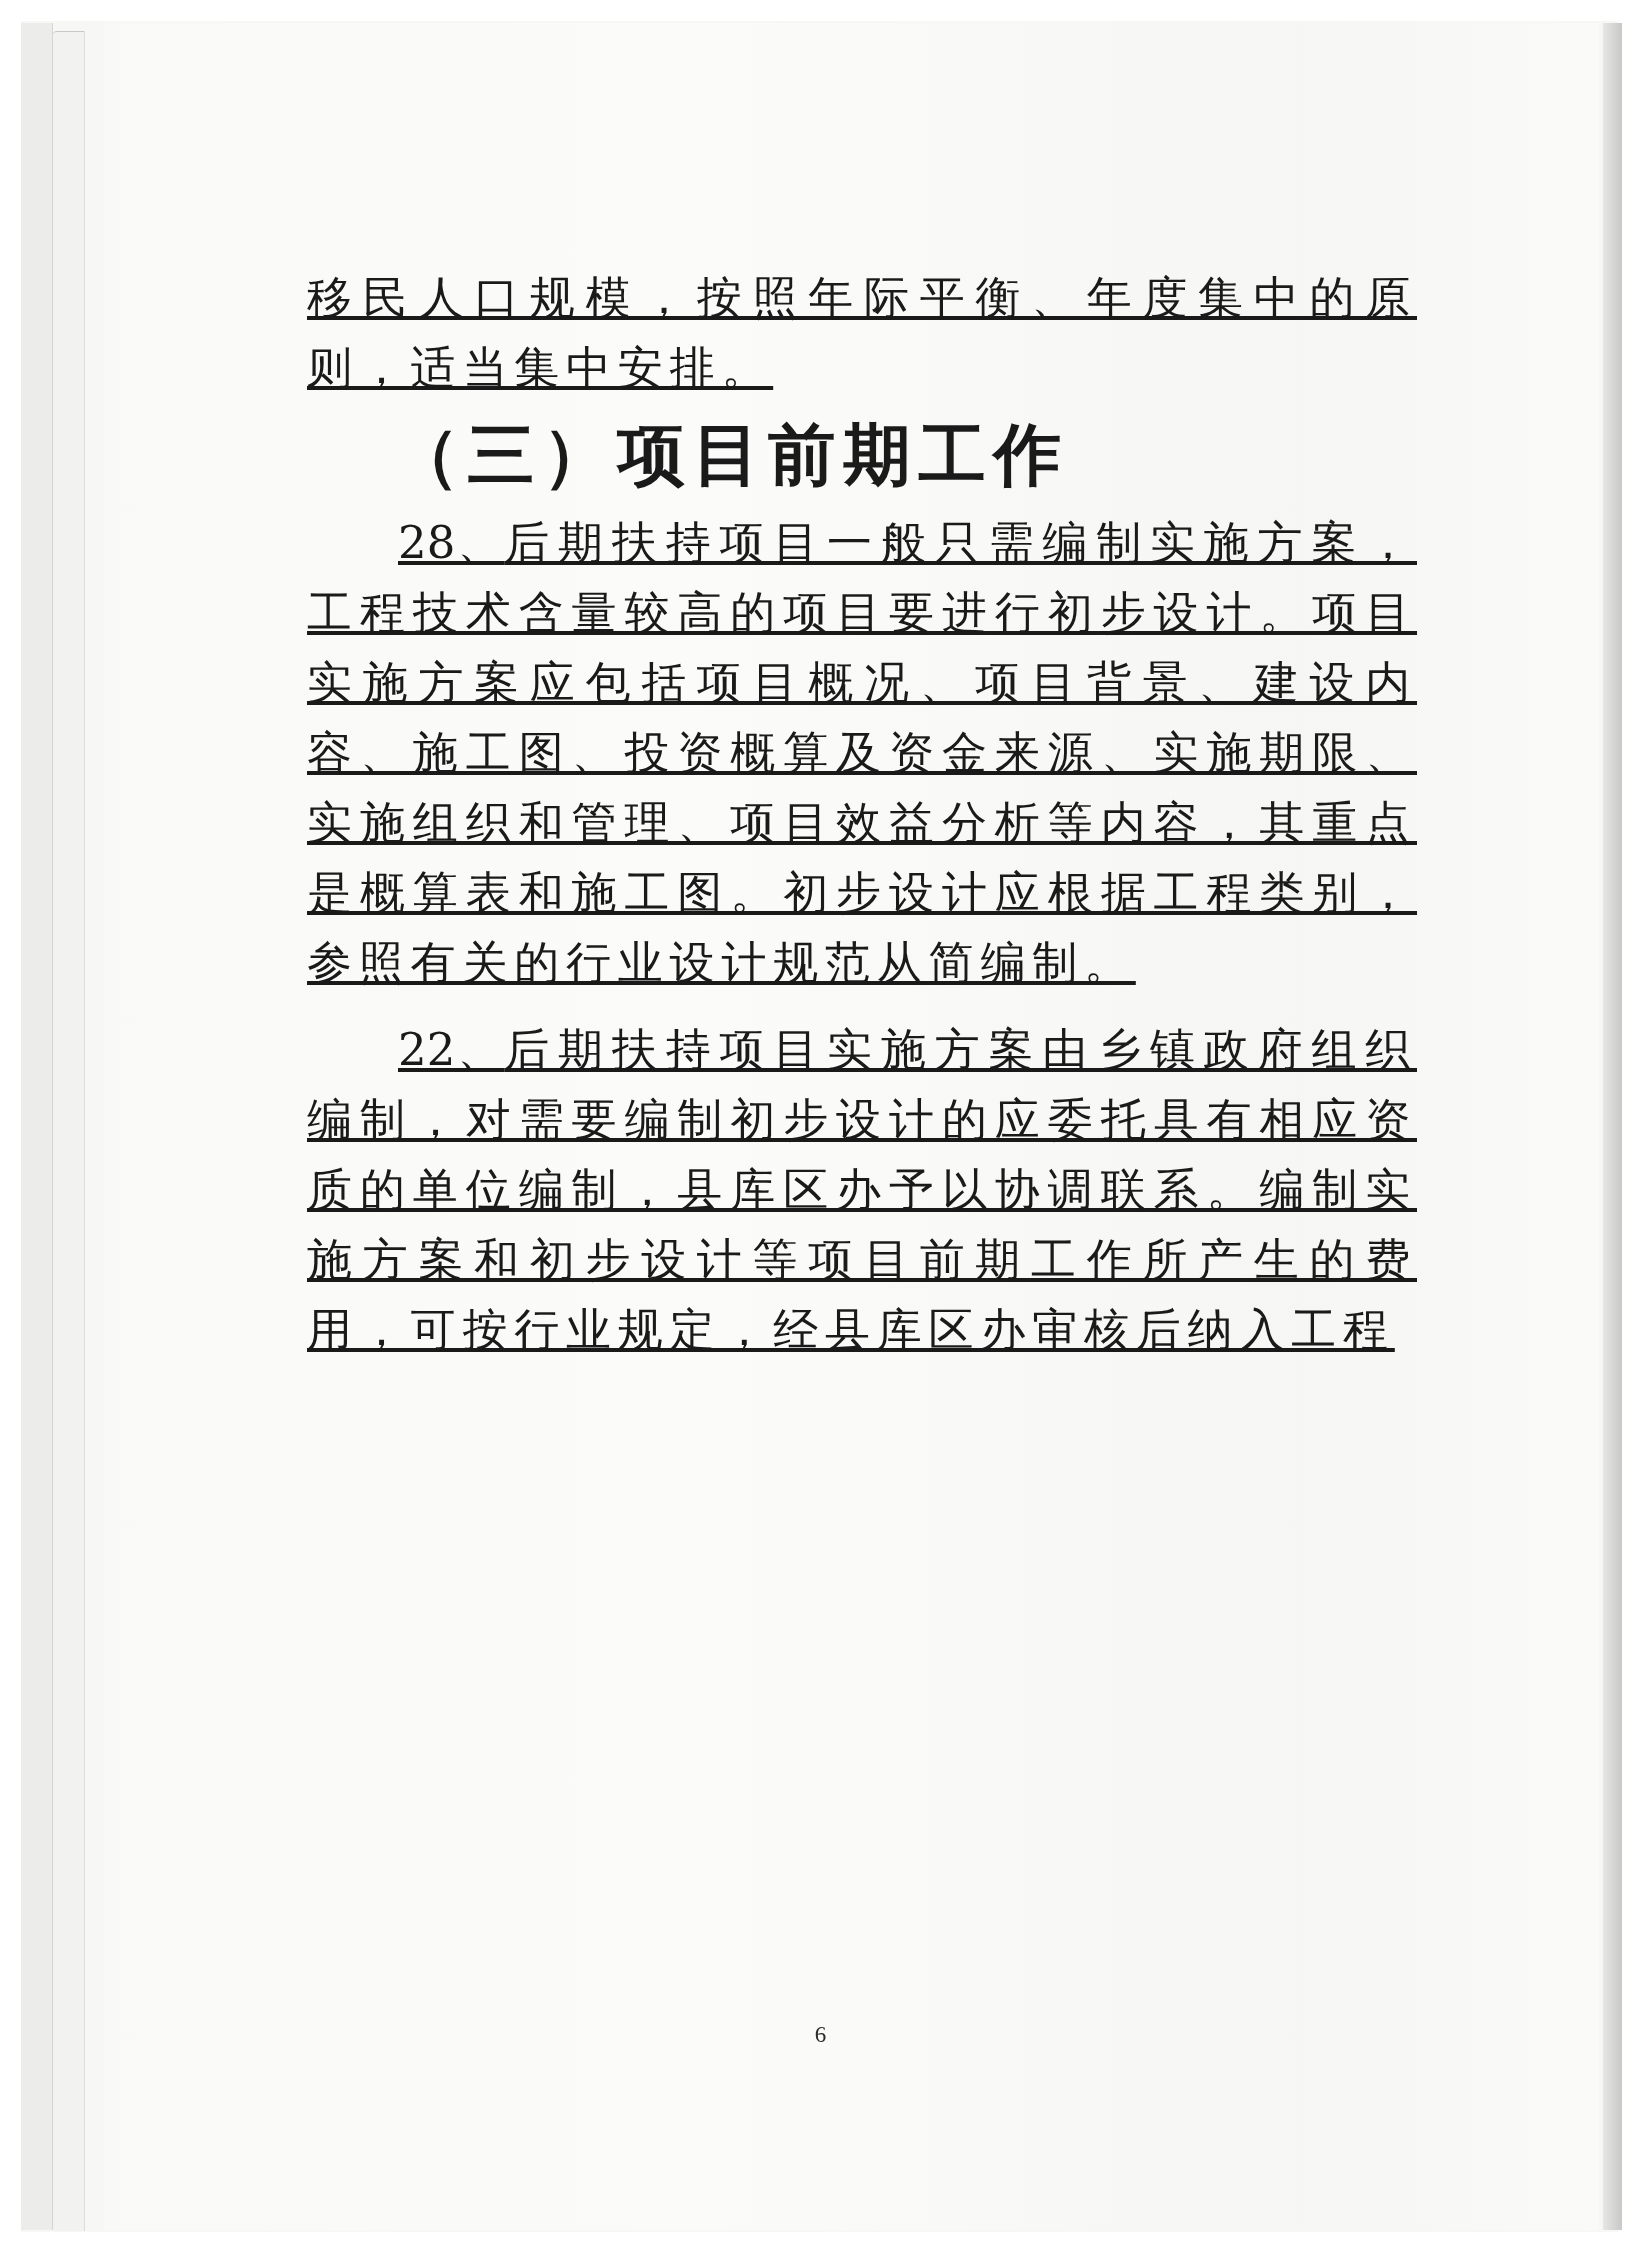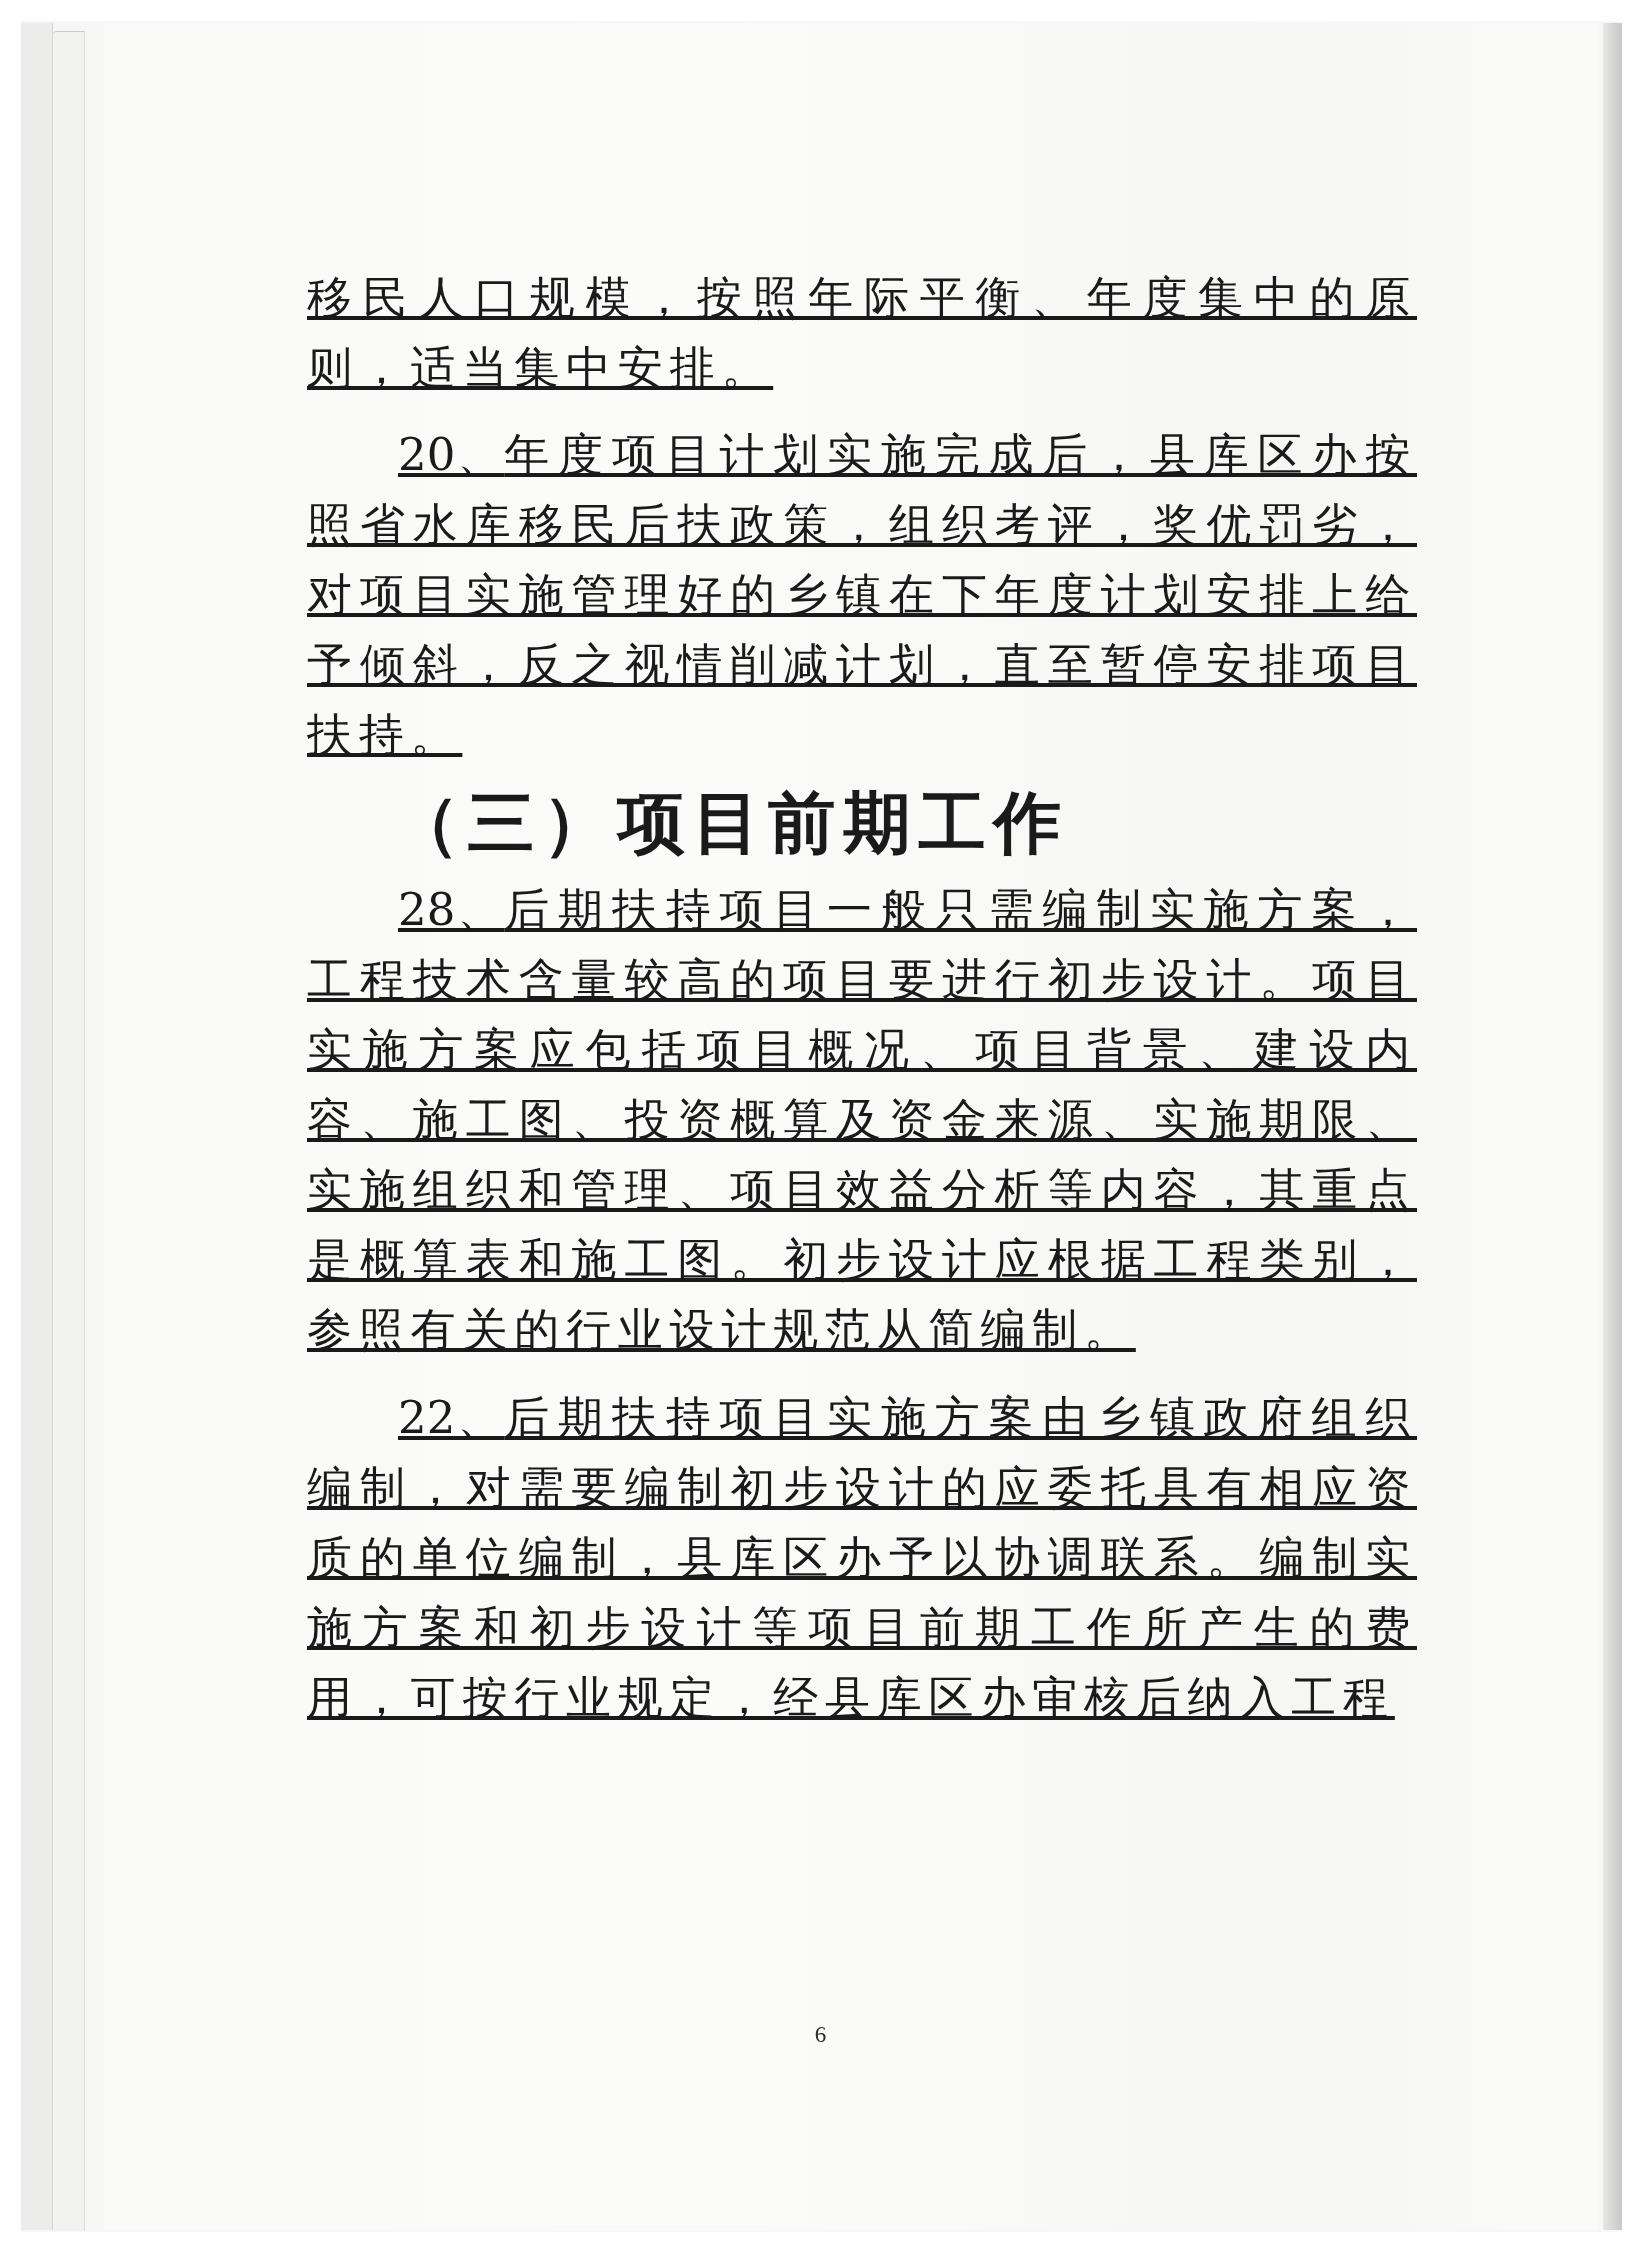--- a/index.html
+++ b/index.html
@@ -100,23 +100,20 @@
 <div class="edge-right"></div>
 
 <div class="content">
 
   <p class="para">
     <span>移民人口规模，按照年际平衡、年度集中的原则，适当集中安排。</span>
   </p>
 
 
 
-  <p class="para indent">
-    <span class="num">20、</span><span>年度项目计划实施完成后，县库区办按照省水库移民后扶政策，组织考评，奖优罚劣，对项目实施管理好的乡镇在下年度计划安排上给予倾斜，反之视情削减计划，直至暂停安排项目扶持。</span>
-  </p>
 
   <h2 class="section-heading">（三）项目前期工作</h2>
 
   <p class="para indent">
     <span class="num">28、</span><span>后期扶持项目一般只需编制实施方案，工程技术含量较高的项目要进行初步设计。项目实施方案应包括项目概况、项目背景、建设内容、施工图、投资概算及资金来源、实施期限、实施组织和管理、项目效益分析等内容，其重点是概算表和施工图。初步设计应根据工程类别，参照有关的行业设计规范从简编制。</span>
   </p>
 
   <p class="para indent">
     <span class="num">22、</span><span>后期扶持项目实施方案由乡镇政府组织编制，对需要编制初步设计的应委托具有相应资质的单位编制，县库区办予以协调联系。编制实施方案和初步设计等项目前期工作所产生的费用，可按行业规定，经县库区办审核后纳入工程</span>
   </p>

